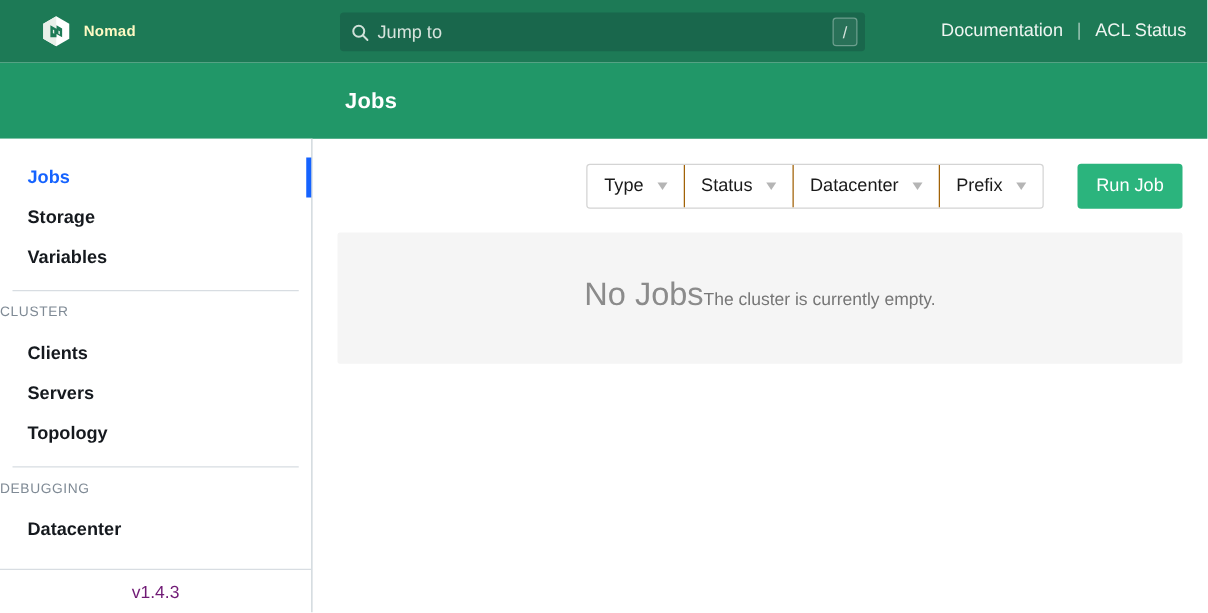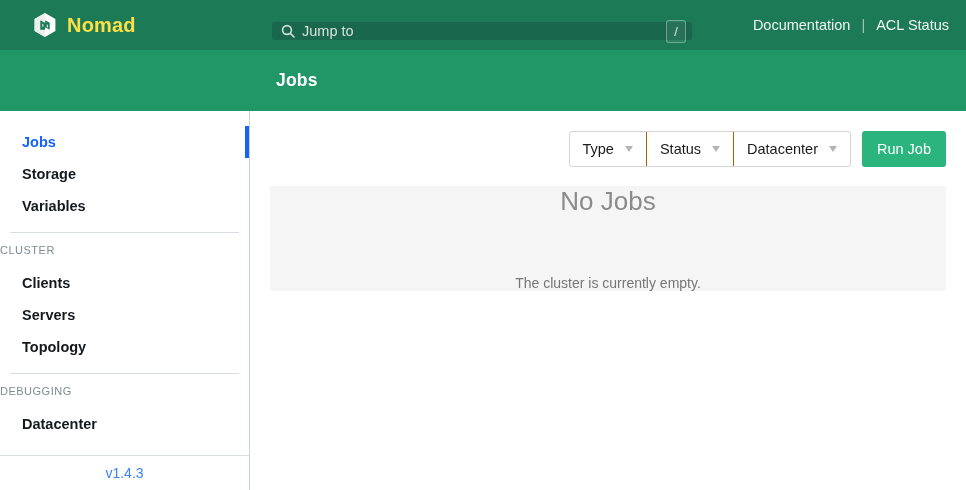--- a/index.html
+++ b/index.html
@@ -13,26 +13,26 @@
   .app { width:966px; height:490px; display:flex; flex-direction:column; }
 
   
   .topnav {
     height:50px; flex:0 0 50px;
     background:#1d7a56;
     display:flex; align-items:center;
     position:relative;
   }
   .brand { display:flex; align-items:center; gap:9px; margin-left:32px; cursor:pointer; }
-  .brand-name { color:#fde047; font-size:20px; font-weight:700; letter-spacing:.2px; }
+  .brand-name { color:#fef9c3; font-size:12px; font-weight:700; letter-spacing:.2px; }
   .logo { display:flex; }
 
   .search {
-    position:absolute; left:272px; top:22px;
-    width:420px; height:18px;
+    position:absolute; left:272px; top:10px;
+    width:420px; height:31px;
     background:#19674c;
     border-radius:3px;
     display:flex; align-items:center;
     padding:0 6px 0 9px;
     cursor:text;
   }
   .search-placeholder { color:#d7e4dd; font-size:14.5px; margin-left:7px; }
   .kbd {
     margin-left:auto;
     width:20px; height:23px;
@@ -84,28 +84,28 @@
   }
   .menu-divider { border:none; border-top:1px solid #d8dde2; margin:10px 10px 4px 10px; }
   .menu-divider.full { margin:15px 0 0 0; }
   .menu-label {
     height:26px; display:flex; align-items:center;
     margin-bottom:4px;
     font-size:11px; letter-spacing:.5px; color:#7f8a95;
   }
   .version {
     flex:1; display:flex; align-items:center; justify-content:center;
-    color:#3b82f6; font-size:14px; cursor:pointer;
+    color:#701a75; font-size:14px; cursor:pointer;
   }
 
   
   .main { flex:1; padding:20px 20px 0 20px; }
   .toolbar {
     display:flex; justify-content:flex-end; align-items:center;
-    gap:11px; height:36px; margin-bottom:19px;
+    gap:27px; height:36px; margin-bottom:19px;
   }
   .filter-group {
     display:flex; height:36px;
     border:1px solid #d4d4d4; border-radius:3px;
     background:#ffffff; overflow:hidden;
   }
   .filter {
     display:flex; align-items:center; gap:11px;
     padding:0 13px;
     font-family:inherit; font-size:14.5px; color:#1a1a1a;
@@ -121,21 +121,21 @@
     border-top:6px solid #b5b5b5;
   }
   .run-job {
     height:36px; padding:0 15px;
     background:#2bb47d; color:#ffffff;
     font-family:inherit; font-size:14.5px; font-weight:400;
     border:none; border-radius:3px; cursor:pointer;
   }
   .empty-state {
     height:105px; background:#f5f5f5; border-radius:2px;
-    display:flex; flex-direction:column; align-items:center; justify-content:space-between;
+    display:flex; flex-direction:row; align-items:center; justify-content:center;
   }
   .empty-state h2 { font-size:26px; font-weight:400; color:#8b8b8b; margin-bottom:7px; }
   .empty-state p { font-size:14px; color:#767676; }
 </style>
 </head>
 <body>
 
 <div class="app">
 
   <header class="topnav">
@@ -220,20 +220,24 @@
             <span class="caret"></span>
           </button>
           <button class="filter">
             <span>Status</span>
             <span class="caret"></span>
           </button>
           <button class="filter">
             <span>Datacenter</span>
             <span class="caret"></span>
           </button>
+          <button class="filter">
+            <span>Prefix</span>
+            <span class="caret"></span>
+          </button>
         </div>
         <button class="run-job">Run Job</button>
       </div>
 
       <div class="empty-state">
         <h2>No Jobs</h2>
         <p>The cluster is currently empty.</p>
       </div>
     </main>
 

